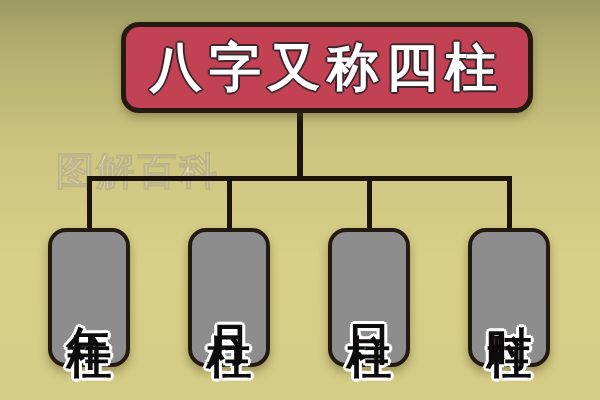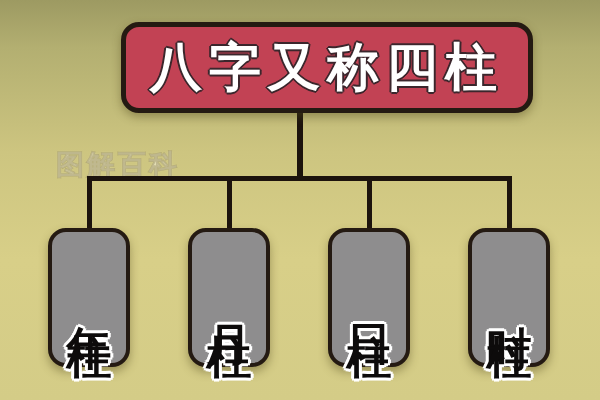--- a/index.html
+++ b/index.html
@@ -13,21 +13,21 @@
     width: 600px;
     height: 400px;
     overflow: hidden;
     background: linear-gradient(to bottom, #9d9a62 0%, #b3af71 12%, #cdc580 38%, #d8cf88 65%, #d4cc87 100%);
   }
   
   .watermark {
     position: absolute;
     left: 56px;
     top: 146px;
-    font-size: 28px;
+    font-size: 38px;
     font-weight: 700;
     letter-spacing: 3px;
     color: rgba(255, 253, 240, 0.34);
     -webkit-text-stroke: 1px rgba(120, 110, 65, 0.35);
     text-shadow: 0 0 2px rgba(255,255,245,0.25);
     z-index: 1;
     user-select: none;
   }
   
   .line {

